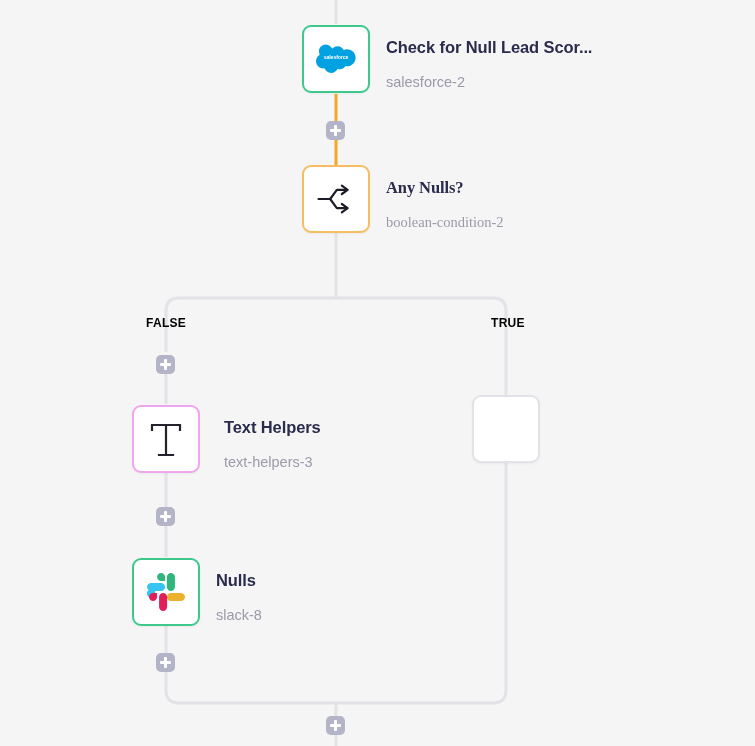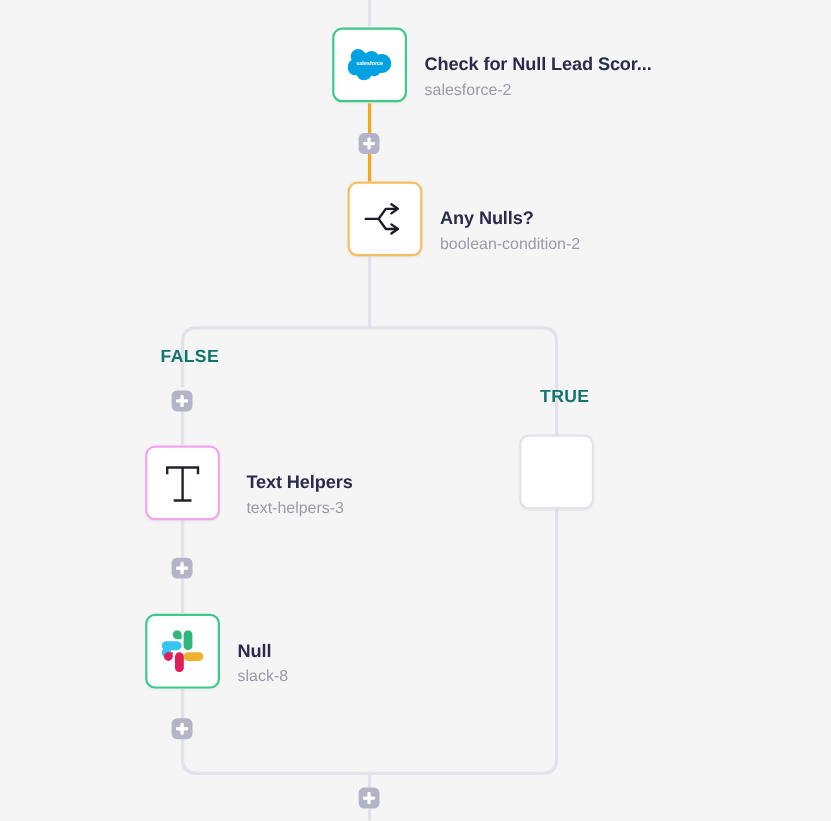--- a/index.html
+++ b/index.html
@@ -63,29 +63,29 @@
     font-size: 16.5px;
     font-weight: bold;
     color: #2b2b4d;
     line-height: 1.3;
     letter-spacing: -0.1px;
   }
   .node-sub {
     font-size: 14.5px;
     color: #9a9aab;
     line-height: 1.45;
-    margin-top: 2px;
+    margin-top: 14px;
   }
 
   
   .branch-label {
     position: absolute;
-    font-size: 16px;
+    font-size: 12px;
     font-weight: bold;
-    color: #0f766e;
+    color: #000000;
     letter-spacing: 0.3px;
   }
 
   
   .plus-btn {
     position: absolute;
     width: 19px;
     height: 19px;
     border-radius: 5px;
     background: #b4b4c8;
@@ -152,21 +152,21 @@
           <text x="50" y="36" text-anchor="middle" fill="#ffffff" font-family="Liberation Sans, sans-serif" font-size="13" font-weight="bold" letter-spacing="-0.3">salesforce</text>
         </svg>
       </span>
     </div>
     <div class="node-labels">
       <div class="node-title">Check for Null Lead Scor...</div>
       <div class="node-sub">salesforce-2</div>
     </div>
   </div>
 
-  <div class="node" style="left:316px; top:165px;">
+  <div class="node" style="left:302px; top:165px;font-family:Liberation Serif, serif;">
     <div class="node-box orange">
       <span>
         <svg class="icon-svg" width="40" height="36" viewBox="0 0 48 42">
           <path d="M3 21 H17 L25 10 H36" fill="none" stroke="#1c1c28" stroke-width="2.6" stroke-linecap="round" stroke-linejoin="round"></path>
           <path d="M17 21 L25 32 H36" fill="none" stroke="#1c1c28" stroke-width="2.6" stroke-linecap="round" stroke-linejoin="round"></path>
           <path d="M31 5 L38 10 L31 15" fill="none" stroke="#1c1c28" stroke-width="2.6" stroke-linecap="round" stroke-linejoin="round"></path>
           <path d="M31 27 L38 32 L31 37" fill="none" stroke="#1c1c28" stroke-width="2.6" stroke-linecap="round" stroke-linejoin="round"></path>
         </svg>
       </span>
     </div>
@@ -208,31 +208,31 @@
           <path fill="#ecb22e" d="M76.8 96.2c7.1 0 12.9 5.8 12.9 12.9s-5.8 12.9-12.9 12.9-12.9-5.8-12.9-12.9V96.2h12.9z" opacity="0"></path>
           <path fill="#ecb22e" d="M76.8 89.7c-7.1 0-12.9-5.8-12.9-12.9s5.8-12.9 12.9-12.9h32.3c7.1 0 12.9 5.8 12.9 12.9s-5.8 12.9-12.9 12.9H76.8z"></path>
           <path fill="#e01e5a" d="M25.8 76.8c0-7.1 5.8-12.9 12.9-12.9s12.9 5.8 12.9 12.9v32.3c0 7.1-5.8 12.9-12.9 12.9s-12.9-5.8-12.9-12.9V76.8z" opacity="0"></path>
           <path fill="#e01e5a" d="M32.3 76.8c0 7.1-5.8 12.9-12.9 12.9S6.5 83.9 6.5 76.8s5.8-12.9 12.9-12.9h12.9v12.9z"></path>
           <path fill="#e01e5a" d="M38.8 76.8c0-7.1 5.8-12.9 12.9-12.9s12.9 5.8 12.9 12.9v32.3c0 7.1-5.8 12.9-12.9 12.9s-12.9-5.8-12.9-12.9V76.8z"></path>
           <path fill="#ecb22e" d="M70.3 89.7c7.1 0 12.9 5.8 12.9 12.9v6.5c0 7.1-5.8 12.9-12.9 12.9s-12.9-5.8-12.9-12.9v-19.4h12.9z" opacity="0"></path>
         </svg>
       </span>
     </div>
     <div class="node-labels">
-      <div class="node-title">Null</div>
+      <div class="node-title">Nulls</div>
       <div class="node-sub">slack-8</div>
     </div>
   </div>
 
   <div class="node" style="left:472px; top:395px;">
     <div class="node-box empty"></div>
   </div>
 
   <div class="branch-label" style="left:146px; top:316px;">FALSE</div>
-  <div class="branch-label" style="left:491px; top:316px;margin-top:36px;">TRUE</div>
+  <div class="branch-label" style="left:491px; top:316px;">TRUE</div>
 
   <div class="plus-btn" style="left:326px; top:121px;">
     <span class="bar-h"></span>
     <span class="bar-v"></span>
   </div>
 
   <div class="plus-btn" style="left:156px; top:355px;">
     <span class="bar-h"></span>
     <span class="bar-v"></span>
   </div>

